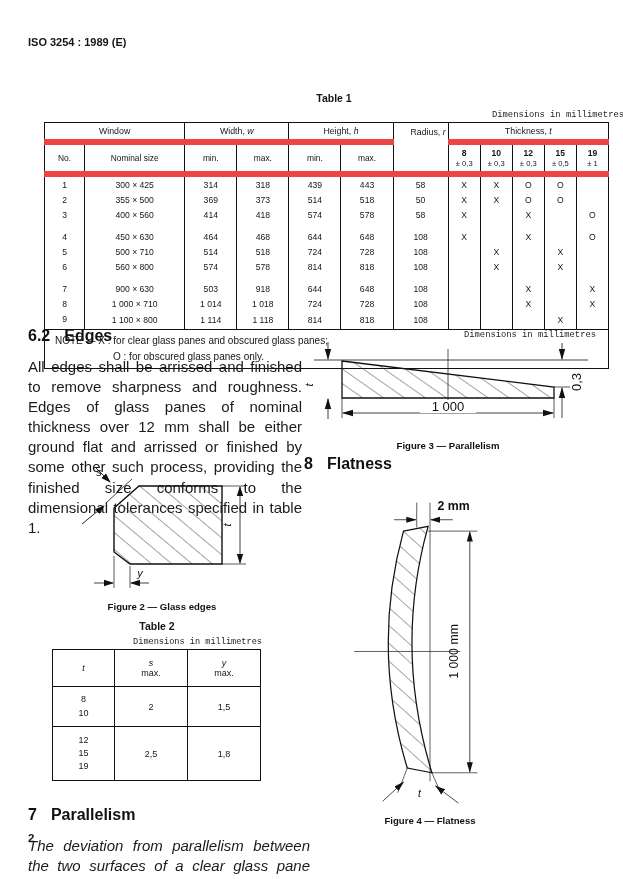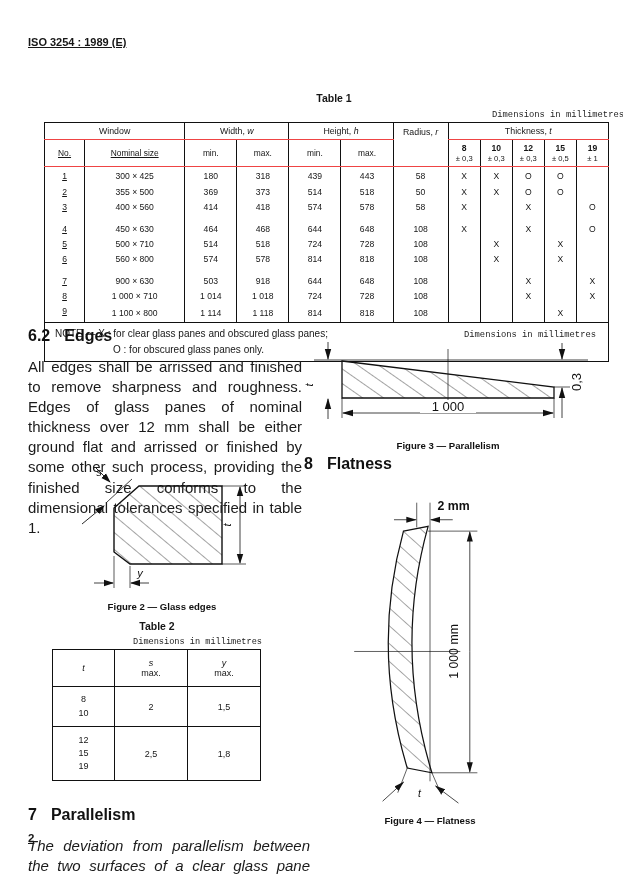--- a/index.html
+++ b/index.html
@@ -2,37 +2,37 @@
 <html><head>
 <meta charset="utf-8">
 <style>
   html,body{margin:0;padding:0;background:#e8e8e6;}
   .page{
     position:relative; width:623px; height:879px; background:#ffffff;
     font-family:"Liberation Sans", sans-serif; color:#161616;
     margin:0 auto; overflow:hidden;
   }
   .abs{position:absolute;}
-  .b{font-weight:bold;text-decoration:underline;}
+  .b{font-weight:bold;}
   .it{font-style:italic;}
   .small-note{font-size:8.8px; color:#222;font-family:Liberation Mono, monospace;}
   .jtext{font-size:15px; line-height:1.34; text-align:justify; color:#1b1b1b;}
   .h-num{margin-right:14px;}
   .sec-head{font-size:16px; font-weight:bold; color:#111;}
   .caption{font-size:9.6px; font-weight:bold; text-align:center; color:#111;}
 
   
   .t1-wrap{left:30px; top:92px; width:580px;padding-left:14px;}
   .t1-title{text-align:center; font-size:10.5px; font-weight:bold; margin-bottom:6px;}
   .t1-dims{text-align:right; margin-bottom:2px;}
   table.t1{border-collapse:collapse; width:565px; table-layout:fixed; font-size:8.6px;}
   table.t1 th, table.t1 td{padding:1px 2px; text-align:center; vertical-align:middle; font-weight:normal;}
   table.t1{border:1.6px solid #111;}
   .bl{border-left:1px solid #111;}
-  .bb{border-bottom:1px solid #ef4444;}
+  .bb{border-bottom:6px solid #ef4444;}
   .hdA{font-weight:bold; font-size:8.8px; height:14px;}
   .hdB{font-size:8.4px; height:24px;}
   .tol{display:block; font-size:7.6px; font-weight:normal; margin-top:1px;}
   .tnum{font-weight:bold; font-size:8.6px;}
   td.c{height:13px;}
   tr.grp td{padding-top:8px;}
   .note-cell{border-top:1px solid #111; text-align:left !important; padding:5px 8px 6px 10px !important; font-size:10px;}
   .note-l2{margin-left:58px; margin-top:5px;}
 
   
@@ -71,41 +71,41 @@
           <col style="width:32px">
           <col style="width:32px">
           <col style="width:32px">
           <col style="width:32px">
       </colgroup>
       <tbody>
           <tr>
         <th colspan="2" class="hdA bb">Window</th>
         <th colspan="2" class="hdA bb bl"><span>Width,</span> <span class="it">w</span></th>
         <th colspan="2" class="hdA bb bl"><span>Height,</span> <span class="it">h</span></th>
-        <th rowspan="2" class="hdA bb bl" style="vertical-align:top; padding-top:4px;"><span>Radius,</span> <span class="it">r</span></th>
+        <th rowspan="2" class="hdA bb bl" style="vertical-align:top; padding-top:4px;text-align:right;"><span>Radius,</span> <span class="it">r</span></th>
         <th colspan="5" class="hdA bb bl"><span>Thickness,</span> <span class="it">t</span></th>
       </tr>
       <tr>
         <th class="hdB bb b">No.</th>
         <th class="hdB bb bl b" style="width:100px;">Nominal size</th>
         <th class="hdB bb bl">min.</th>
         <th class="hdB bb bl">max.</th>
         <th class="hdB bb bl">min.</th>
         <th class="hdB bb bl">max.</th>
         <th class="hdB bb bl"><span class="tnum">8</span><span class="tol">± 0,3</span></th>
         <th class="hdB bb bl"><span class="tnum">10</span><span class="tol">± 0,3</span></th>
         <th class="hdB bb bl"><span class="tnum">12</span><span class="tol">± 0,3</span></th>
         <th class="hdB bb bl"><span class="tnum">15</span><span class="tol">± 0,5</span></th>
         <th class="hdB bb bl"><span class="tnum">19</span><span class="tol">± 1</span></th>
       </tr>
 
       <tr style="height:18px;">
         <td class="c b">1</td>
             <td class="c bl">300 × 425</td>
-        <td class="c bl">180</td>
+        <td class="c bl">314</td>
             <td class="c bl">318</td>
         <td class="c bl">439</td>
             <td class="c bl">443</td>
         <td class="c bl">58</td>
         <td class="c bl">X</td>
             <td class="c bl">X</td>
             <td class="c bl">O</td>
             <td class="c bl">O</td>
             <td class="c bl"></td>
       </tr>

